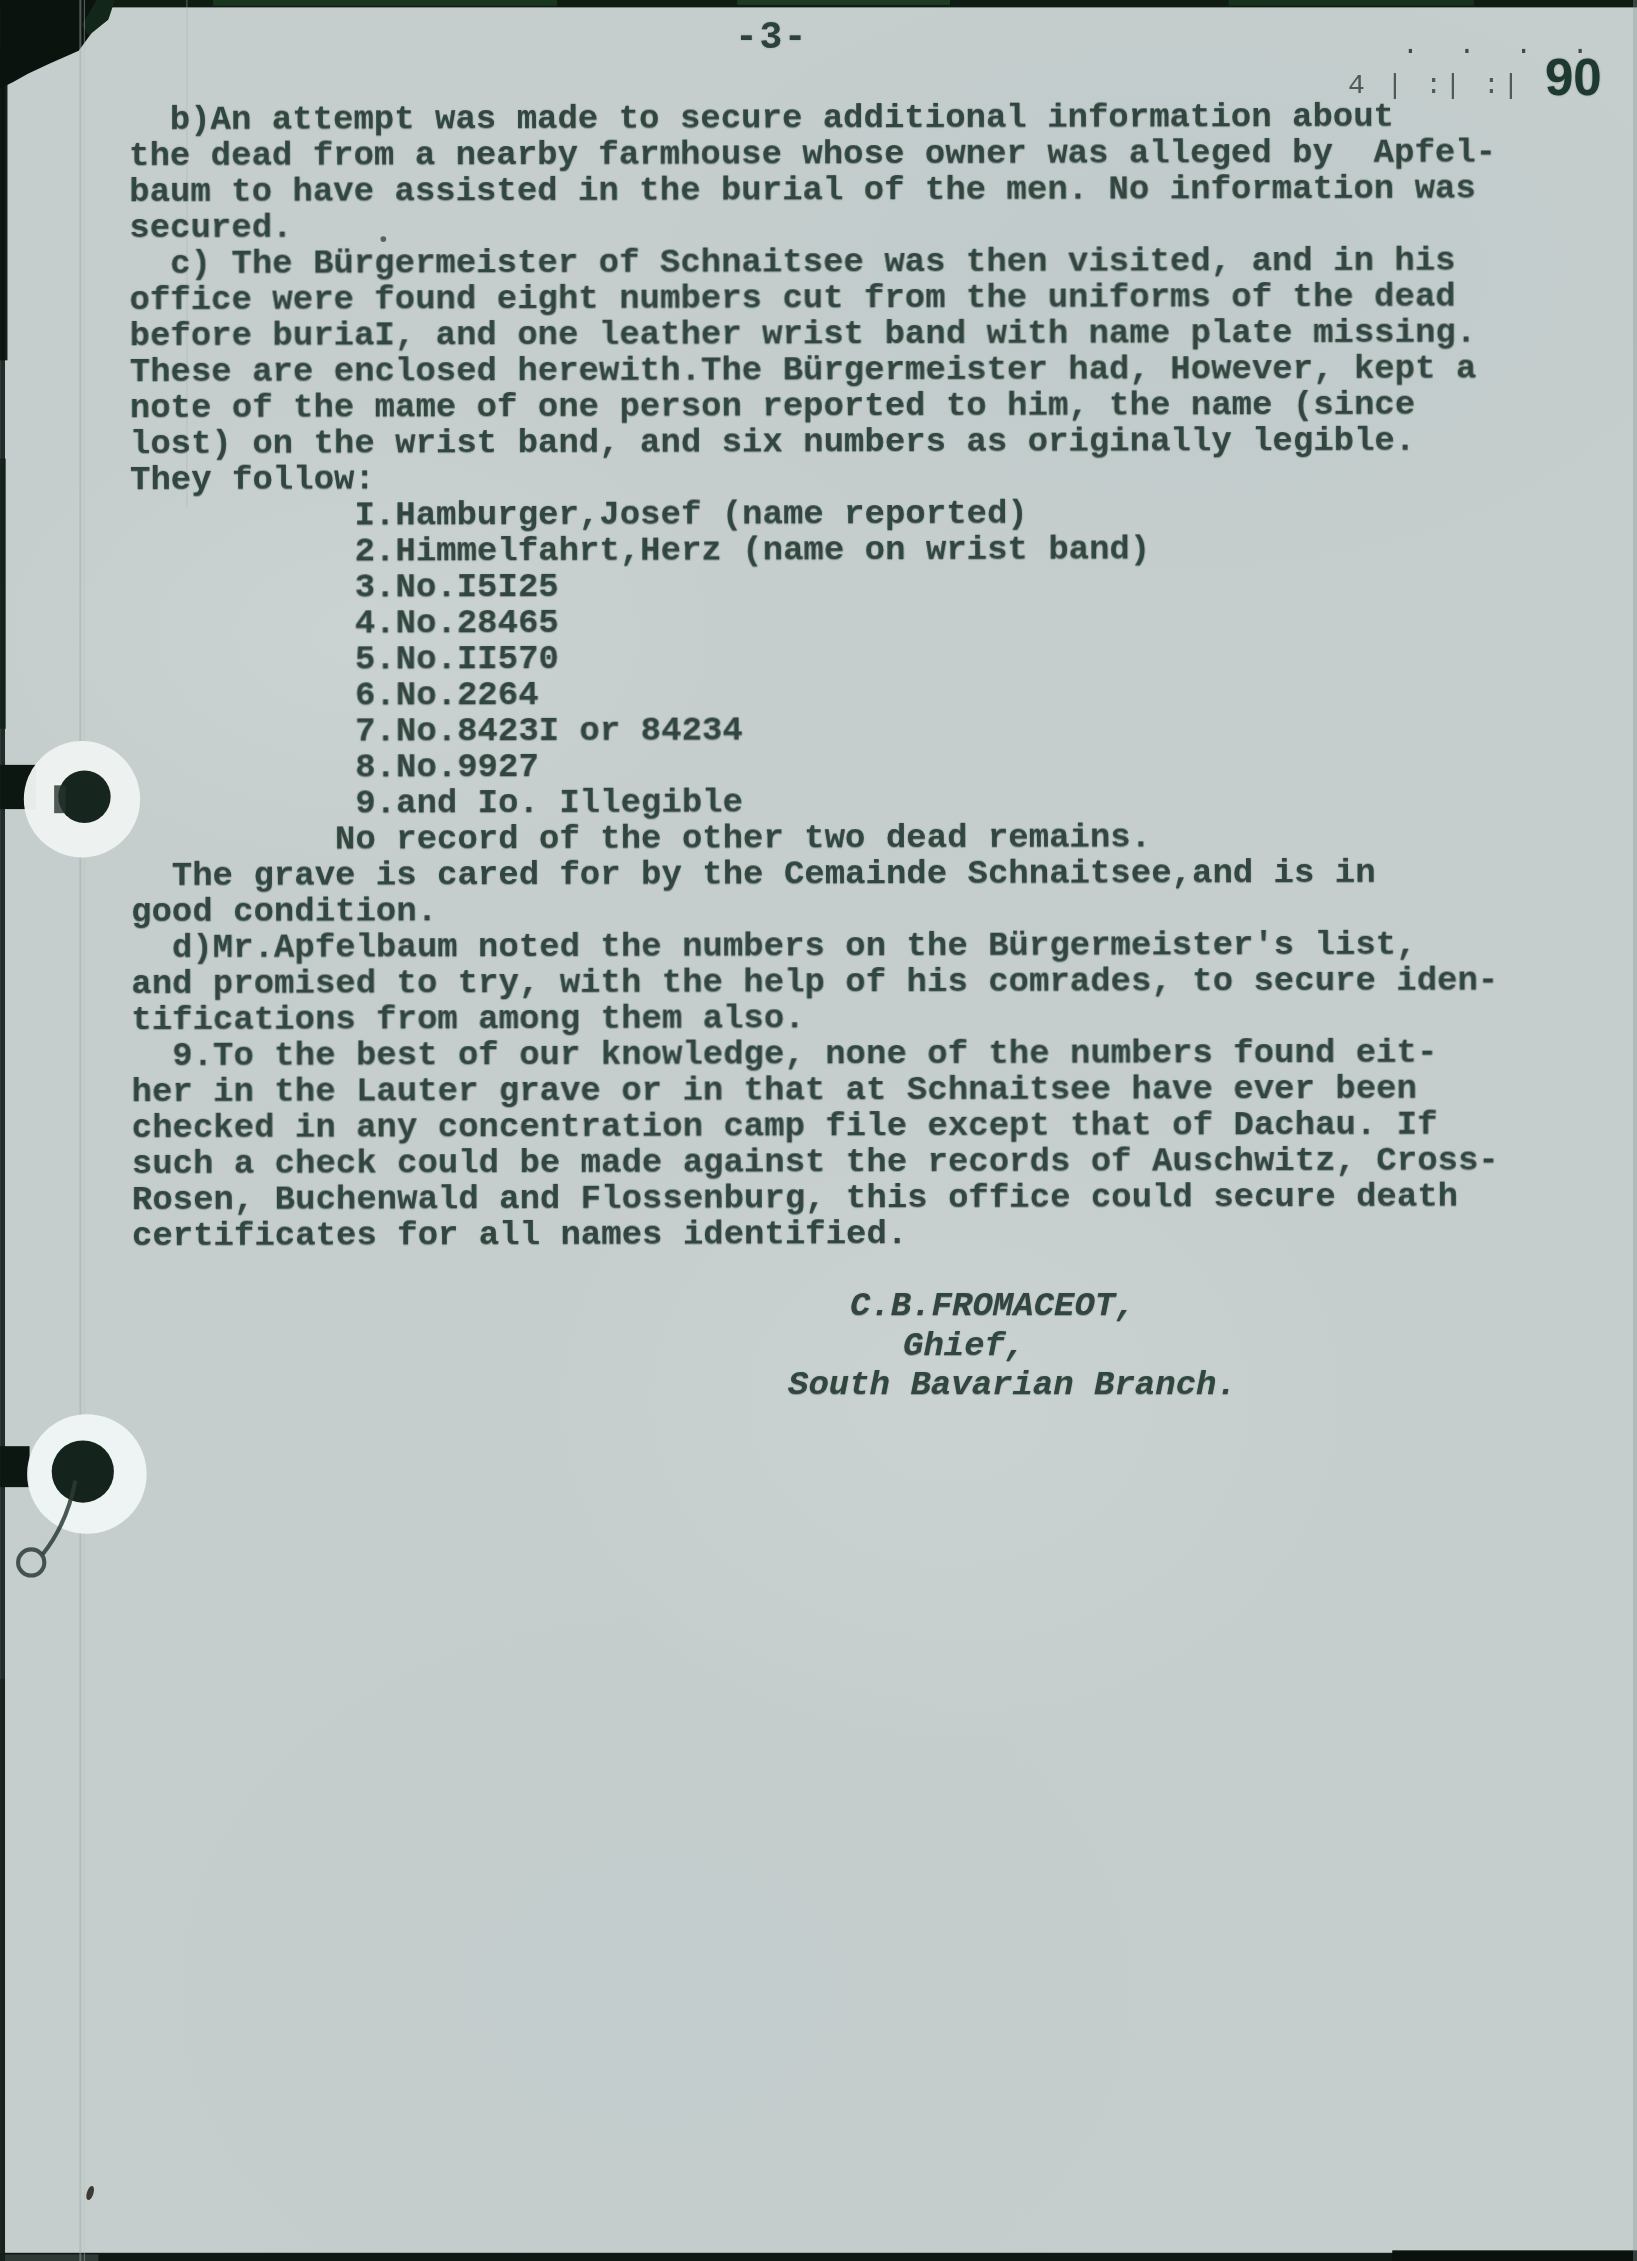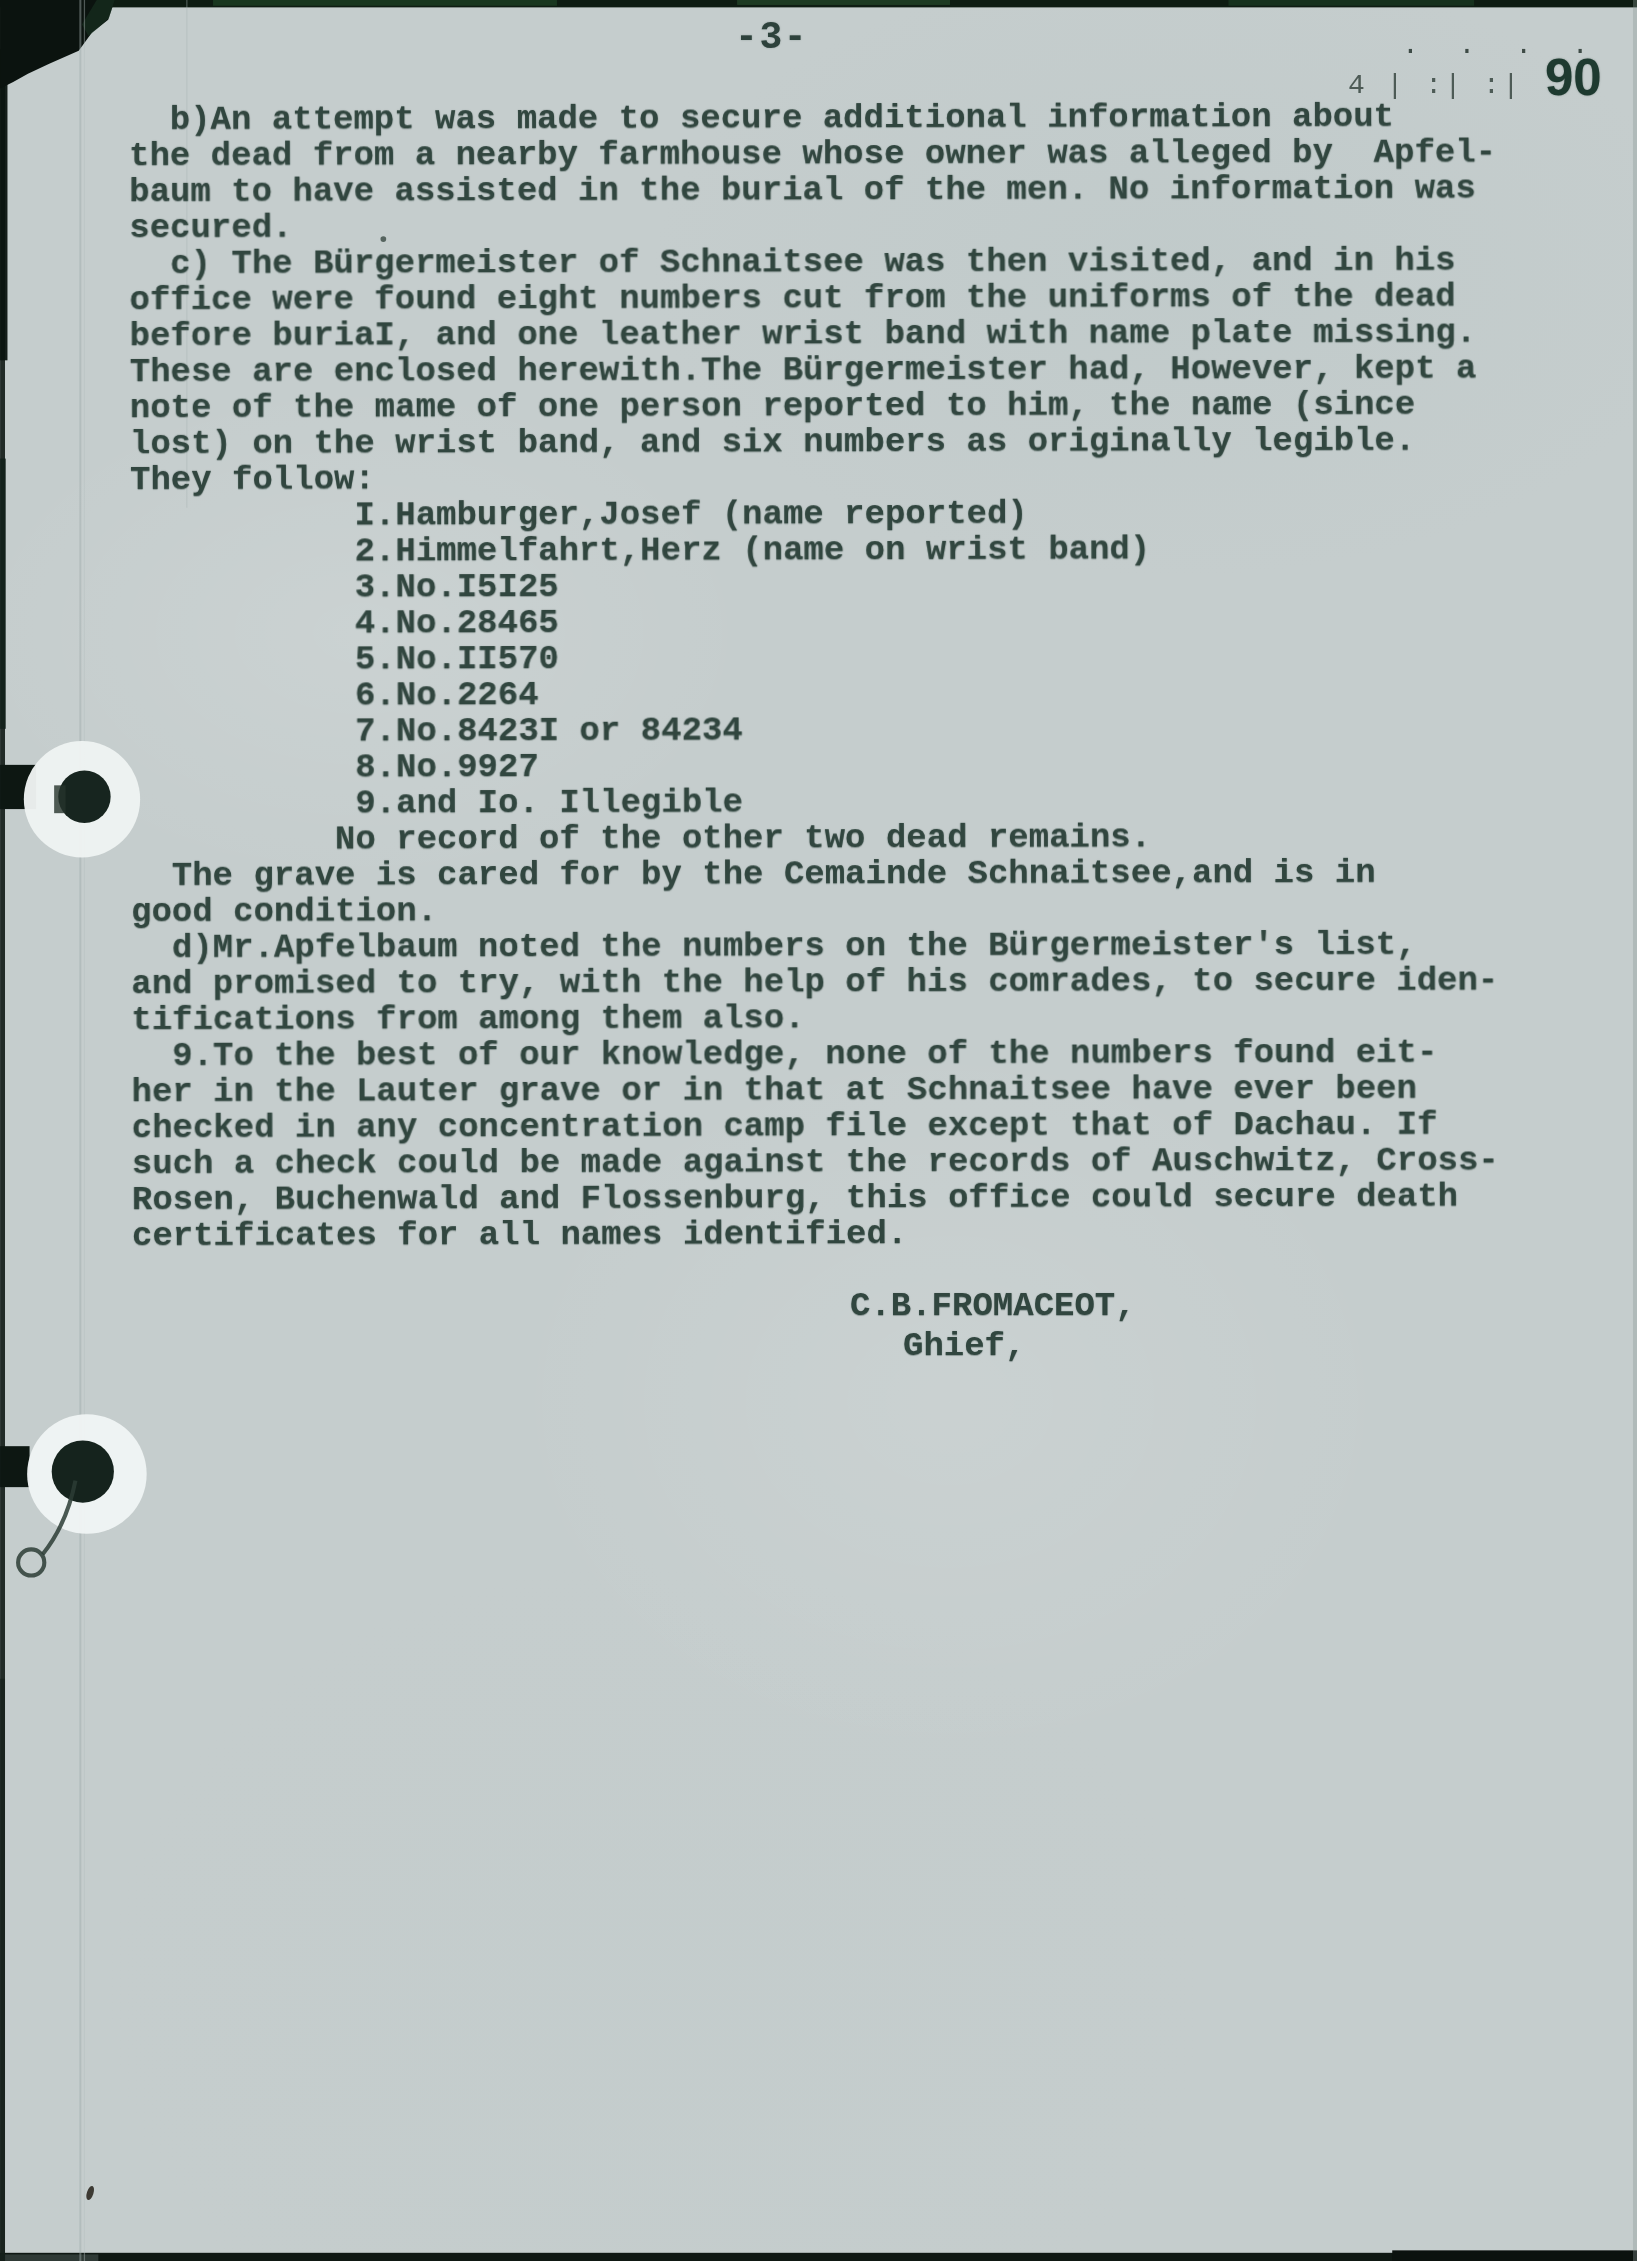--- a/index.html
+++ b/index.html
@@ -49,20 +49,21 @@
   }
   .textflow pre{
     margin:0;padding:0;
     font:inherit;white-space:pre;
   }
   .sig{
     position:absolute;
     font-size:34px;font-weight:700;white-space:pre;
     filter:blur(0.4px);
     text-shadow:0 0.8px 0.8px rgba(44,64,58,.35), 0 0 1.6px rgba(44,64,58,.22);
+    font-style:italic;
   }
   .sig-name{left:850px;top:1287px;}
   .sig-title{left:903px;top:1327px;text-align:center;}
   .sig-branch{left:788px;top:1366px;}
 </style>
 </head>
 <body>
 
 <div class="page">
 
@@ -161,15 +162,16 @@
     <pre>  9.To the best of our knowledge, none of the numbers found eit-
 her in the Lauter grave or in that at Schnaitsee have ever been
 checked in any concentration camp file except that of Dachau. If
 such a check could be made against the records of Auschwitz, Cross-
 Rosen, Buchenwald and Flossenburg, this office could secure death
 certificates for all names identified.</pre>
   </div>
 
   <div class="sig sig-name">C.B.FROMACEOT,</div>
   <div class="sig sig-title">Ghief,</div>
+  <div class="sig sig-branch">South Bavarian Branch.</div>
 
 </div>
 
 
 </body></html>

